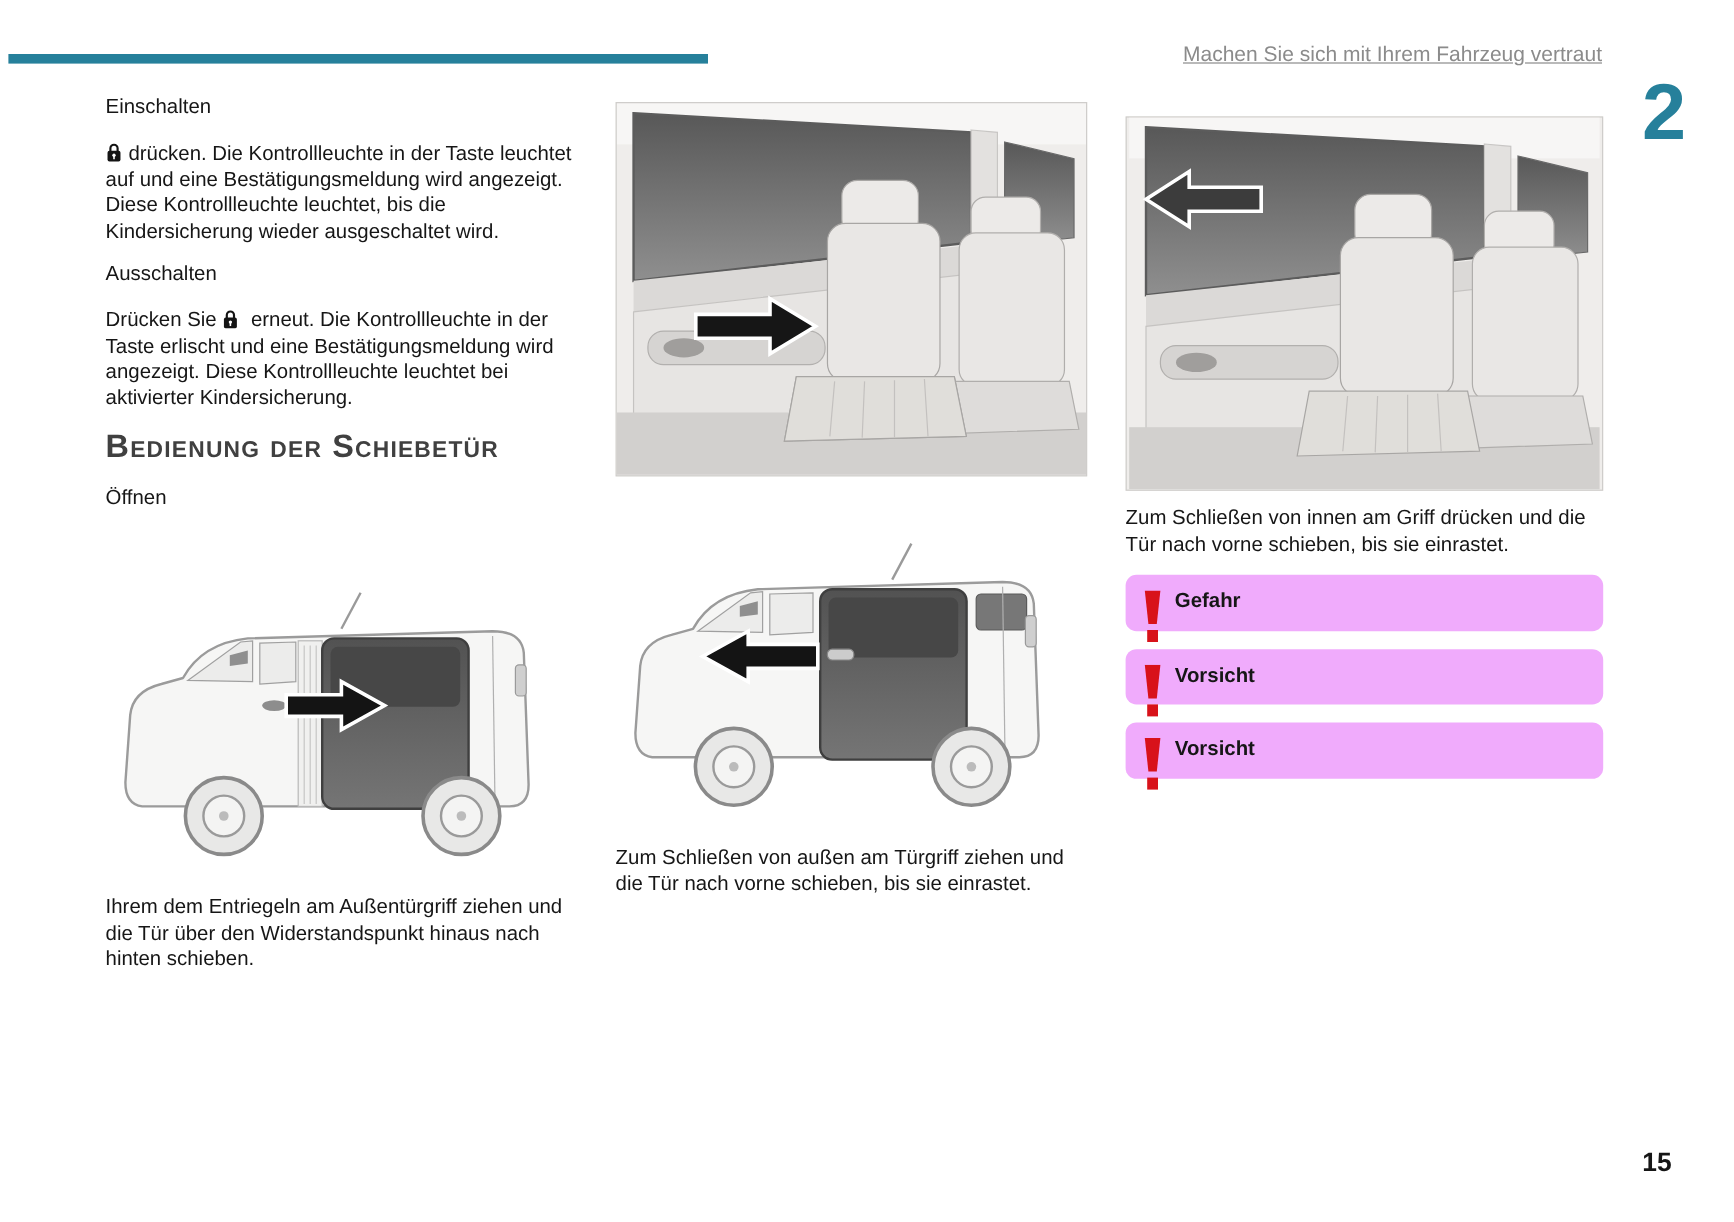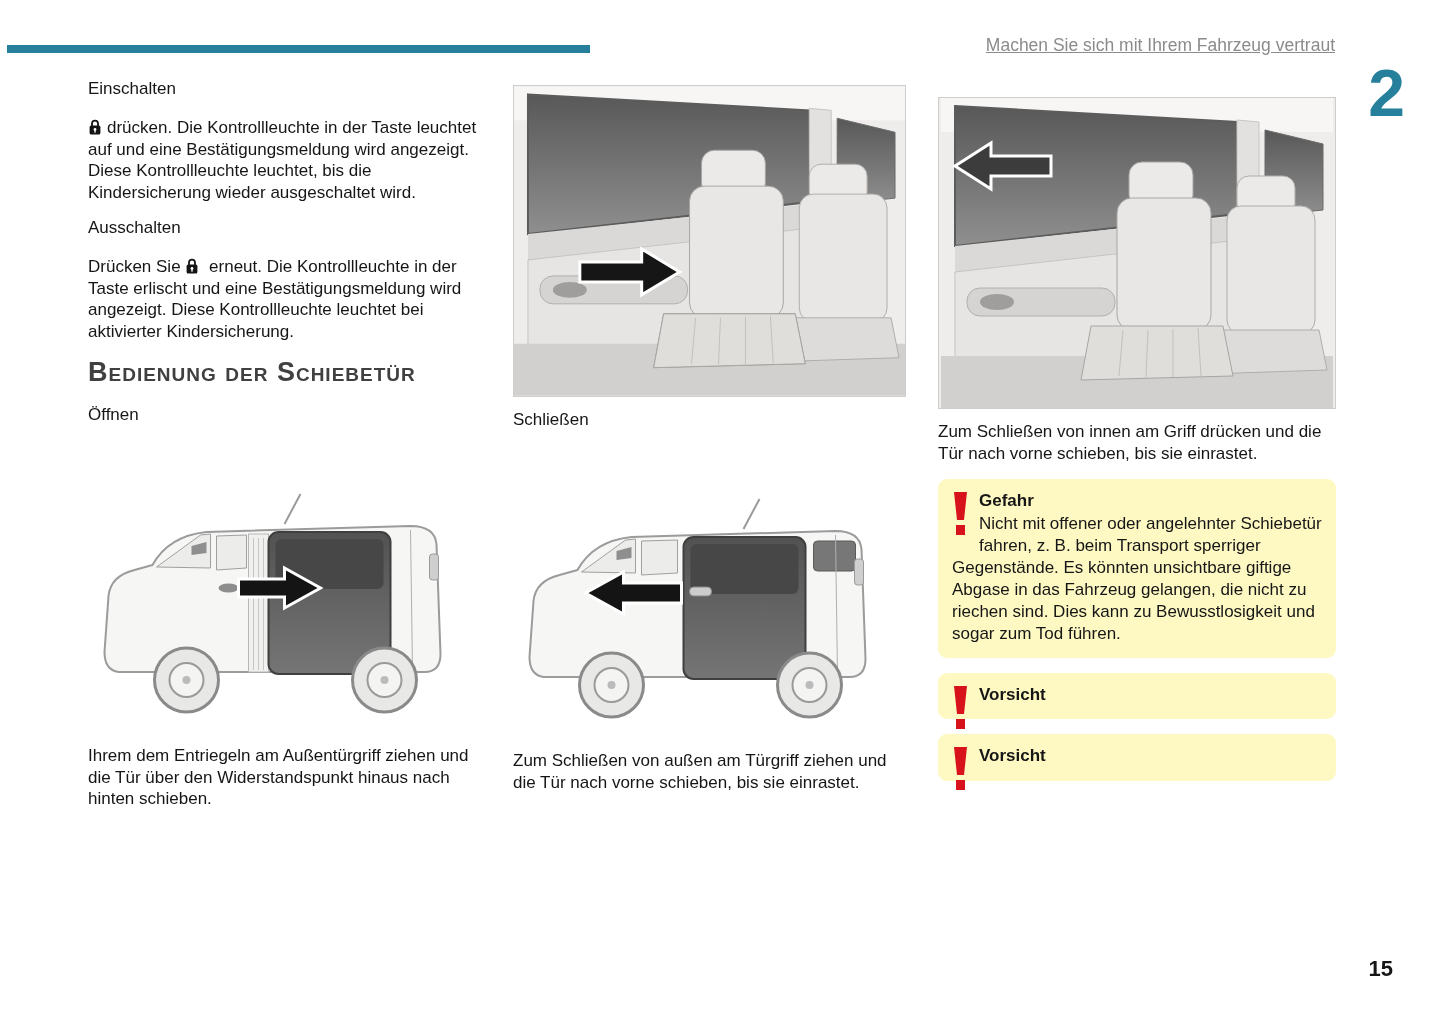--- a/index.html
+++ b/index.html
@@ -23,21 +23,21 @@
 
   .lock-icon { display: inline-block; width: 14px; height: 18px; vertical-align: -3px; margin-right: 5px; }
   .lock-icon svg { display: block; width: 100%; height: 100%; }
 
   figure { margin: 0; }
   .photo { display: block; border: 1px solid #cfcdcb; background: #efedeb; }
   .drawing { display: block; }
   .caption { margin: 12px 0 0; }
   .caption.mb { margin-bottom: 12px; }
 
-  .warn-box { background: #fef9c3; border-radius: 9px; padding: 11px 14px 13px; margin-top: 15px; }
+  .warn-box { background: #f0abfc; border-radius: 9px; padding: 11px 14px 13px; margin-top: 15px; }
   .warn-icon { float: left; width: 17px; height: 44px; margin: 2px 10px 2px 0; }
   .warn-icon svg { display: block; width: 100%; height: 100%; }
   .warn-title { font-weight: bold; margin: 0 0 1px; }
   .warn-text { margin: 0; line-height: 22px; }
 
   .page-num { position: absolute; right: 52px; top: 956px; font-weight: bold; font-size: 22px; }
 </style>
 </head>
 <body>
 
@@ -143,21 +143,20 @@
         <path d="M150,228 L282,228 L292,278 L140,282 Z" fill="#e0dedа" fill-opacity="1" stroke="#a8a6a4"></path>
         <path d="M150,228 L282,228 L292,278 L140,282 Z" fill="#e0deda" stroke="#a8a6a4"></path>
         <line x1="182" y1="232" x2="178" y2="278" stroke="#c3c1bf"></line>
         <line x1="207" y1="232" x2="205" y2="279" stroke="#c3c1bf"></line>
         <line x1="232" y1="231" x2="232" y2="279" stroke="#c3c1bf"></line>
         <line x1="257" y1="230" x2="260" y2="278" stroke="#c3c1bf"></line>
         <polygon points="66,176 128,176 128,163 166,186 128,209 128,196 66,196" fill="#161616" stroke="#ffffff" stroke-width="3"></polygon>
       </svg>
     </figure>
 
-    <h3 class="sub tight">Schließen</h3>
 
     <figure>
       <svg class="drawing" width="393" height="295" viewBox="0 0 392 295" aria-hidden="true">
         <defs>
           <linearGradient id="doorB" x1="0" y1="0" x2="0" y2="1">
             <stop offset="0" stop-color="#525252"></stop>
               <stop offset="1" stop-color="#757575"></stop>
           </linearGradient>
         </defs>
         <line x1="230" y1="86" x2="246" y2="56" stroke="#9a9a9a" stroke-width="2"></line>
@@ -223,21 +222,20 @@
     <p class="caption">Zum Schließen von innen am Griff drücken und die Tür nach vorne schieben, bis sie einrastet.</p>
 
     <div class="warn-box">
       <span class="warn-icon">
         <svg viewBox="0 0 17 44" aria-hidden="true">
             <polygon points="2,0 15,0 12,28 5,28" style="fill:var(--warning-red,#d8121a)"></polygon>
             <rect x="4" y="33" width="9" height="10" style="fill:var(--warning-red,#d8121a)"></rect>
           </svg>
       </span>
       <p class="warn-title">Gefahr</p>
-      <p class="warn-text">Nicht mit offener oder angelehnter Schiebetür fahren, z. B. beim Transport sperriger Gegenstände. Es könnten unsichtbare giftige Abgase in das Fahrzeug gelangen, die nicht zu riechen sind. Dies kann zu Bewusstlosigkeit und sogar zum Tod führen.</p>
     </div>
 
     <div class="warn-box">
       <span class="warn-icon">
         <svg viewBox="0 0 17 44" aria-hidden="true">
             <polygon points="2,0 15,0 12,28 5,28" style="fill:var(--warning-red,#d8121a)"></polygon>
             <rect x="4" y="33" width="9" height="10" style="fill:var(--warning-red,#d8121a)"></rect>
           </svg>
       </span>
       <p class="warn-title">Vorsicht</p>

